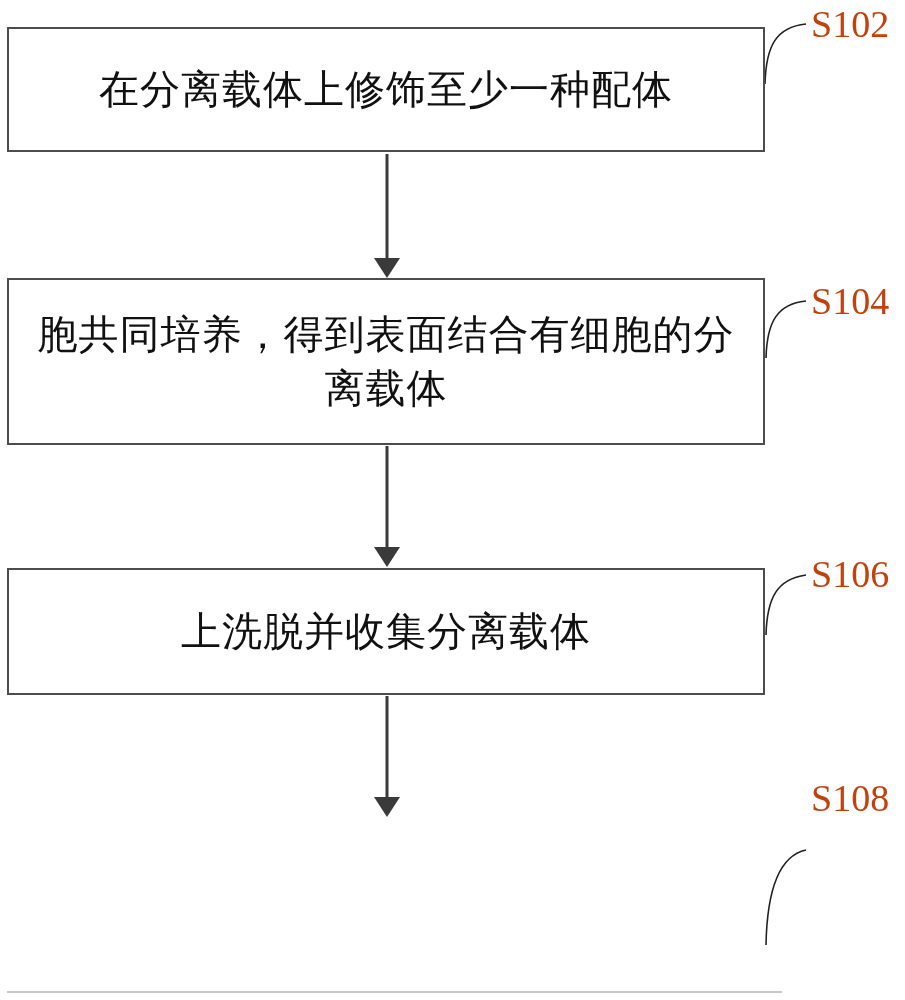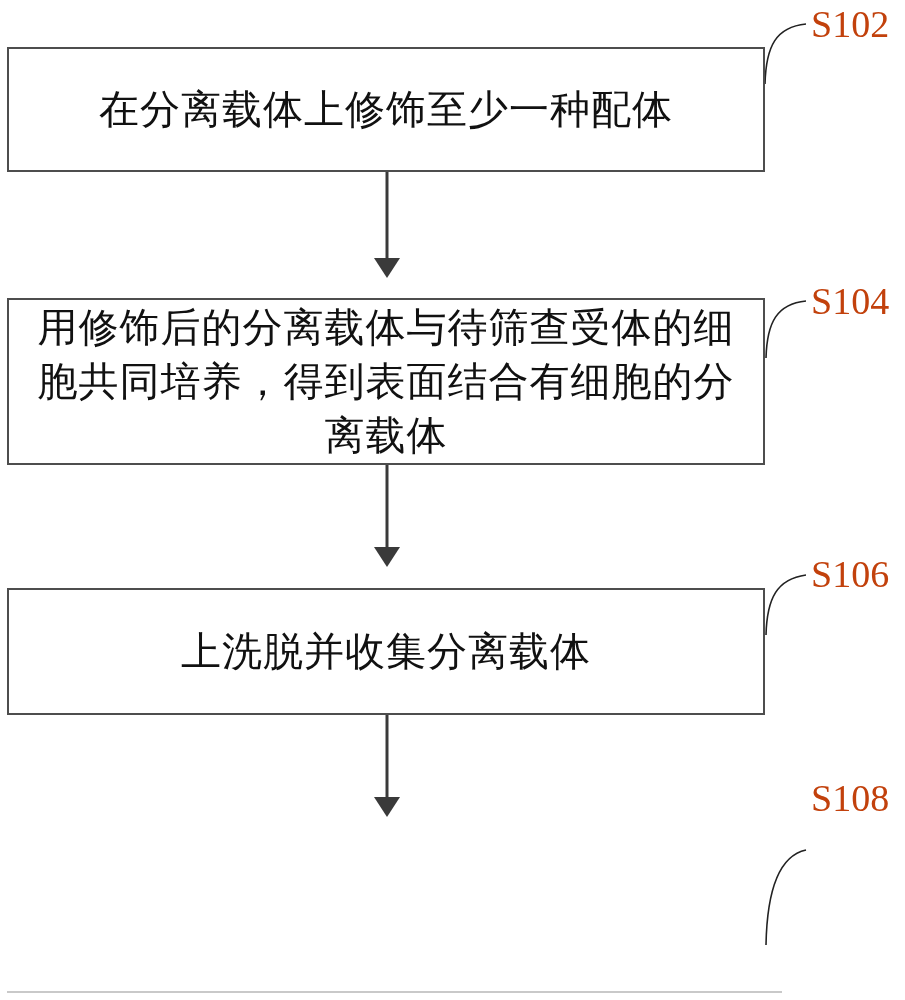--- a/index.html
+++ b/index.html
@@ -20,21 +20,20 @@
     left: 7px;
     width: 758px;
     box-sizing: border-box;
     border: 2px solid #4d4d4d;
     background: #ffffff;
     display: flex;
     flex-direction: column;
     justify-content: center;
     align-items: center;
     padding: 0 26px;
-    margin-top: 20px;
   }
   .box .txt-line {
     font-size: 40px;
     line-height: 54px;
     color: #111111;
     text-align: center;
     white-space: nowrap;
     letter-spacing: 1px;
   }
   .step-label {
@@ -86,21 +85,20 @@
     <path d="M766,635 C767,598 777,579 806,575" fill="none" stroke="#222222" stroke-width="1.6"></path>
     <path d="M766,945 C767,892 778,856 806,850" fill="none" stroke="#222222" stroke-width="1.6"></path>
   </svg>
 
   <div class="box" style="top:27px; height:125px;">
     <div class="txt-line">在分离载体上修饰至少一种配体</div>
   </div>
   <div class="step-label" style="left:811px; top:4px;">S102</div>
 
   <div class="box" style="top:278px; height:167px;">
-    <div class="txt-line">用修饰后的分离载体与待筛查受体的细</div>
     <div class="txt-line">胞共同培养，得到表面结合有细胞的分</div>
     <div class="txt-line">离载体</div>
   </div>
   <div class="step-label" style="left:811px; top:281px;">S104</div>
 
   <div class="box" style="top:568px; height:127px;">
     <div class="txt-line">上洗脱并收集分离载体</div>
   </div>
   <div class="step-label" style="left:811px; top:554px;">S106</div>
 

